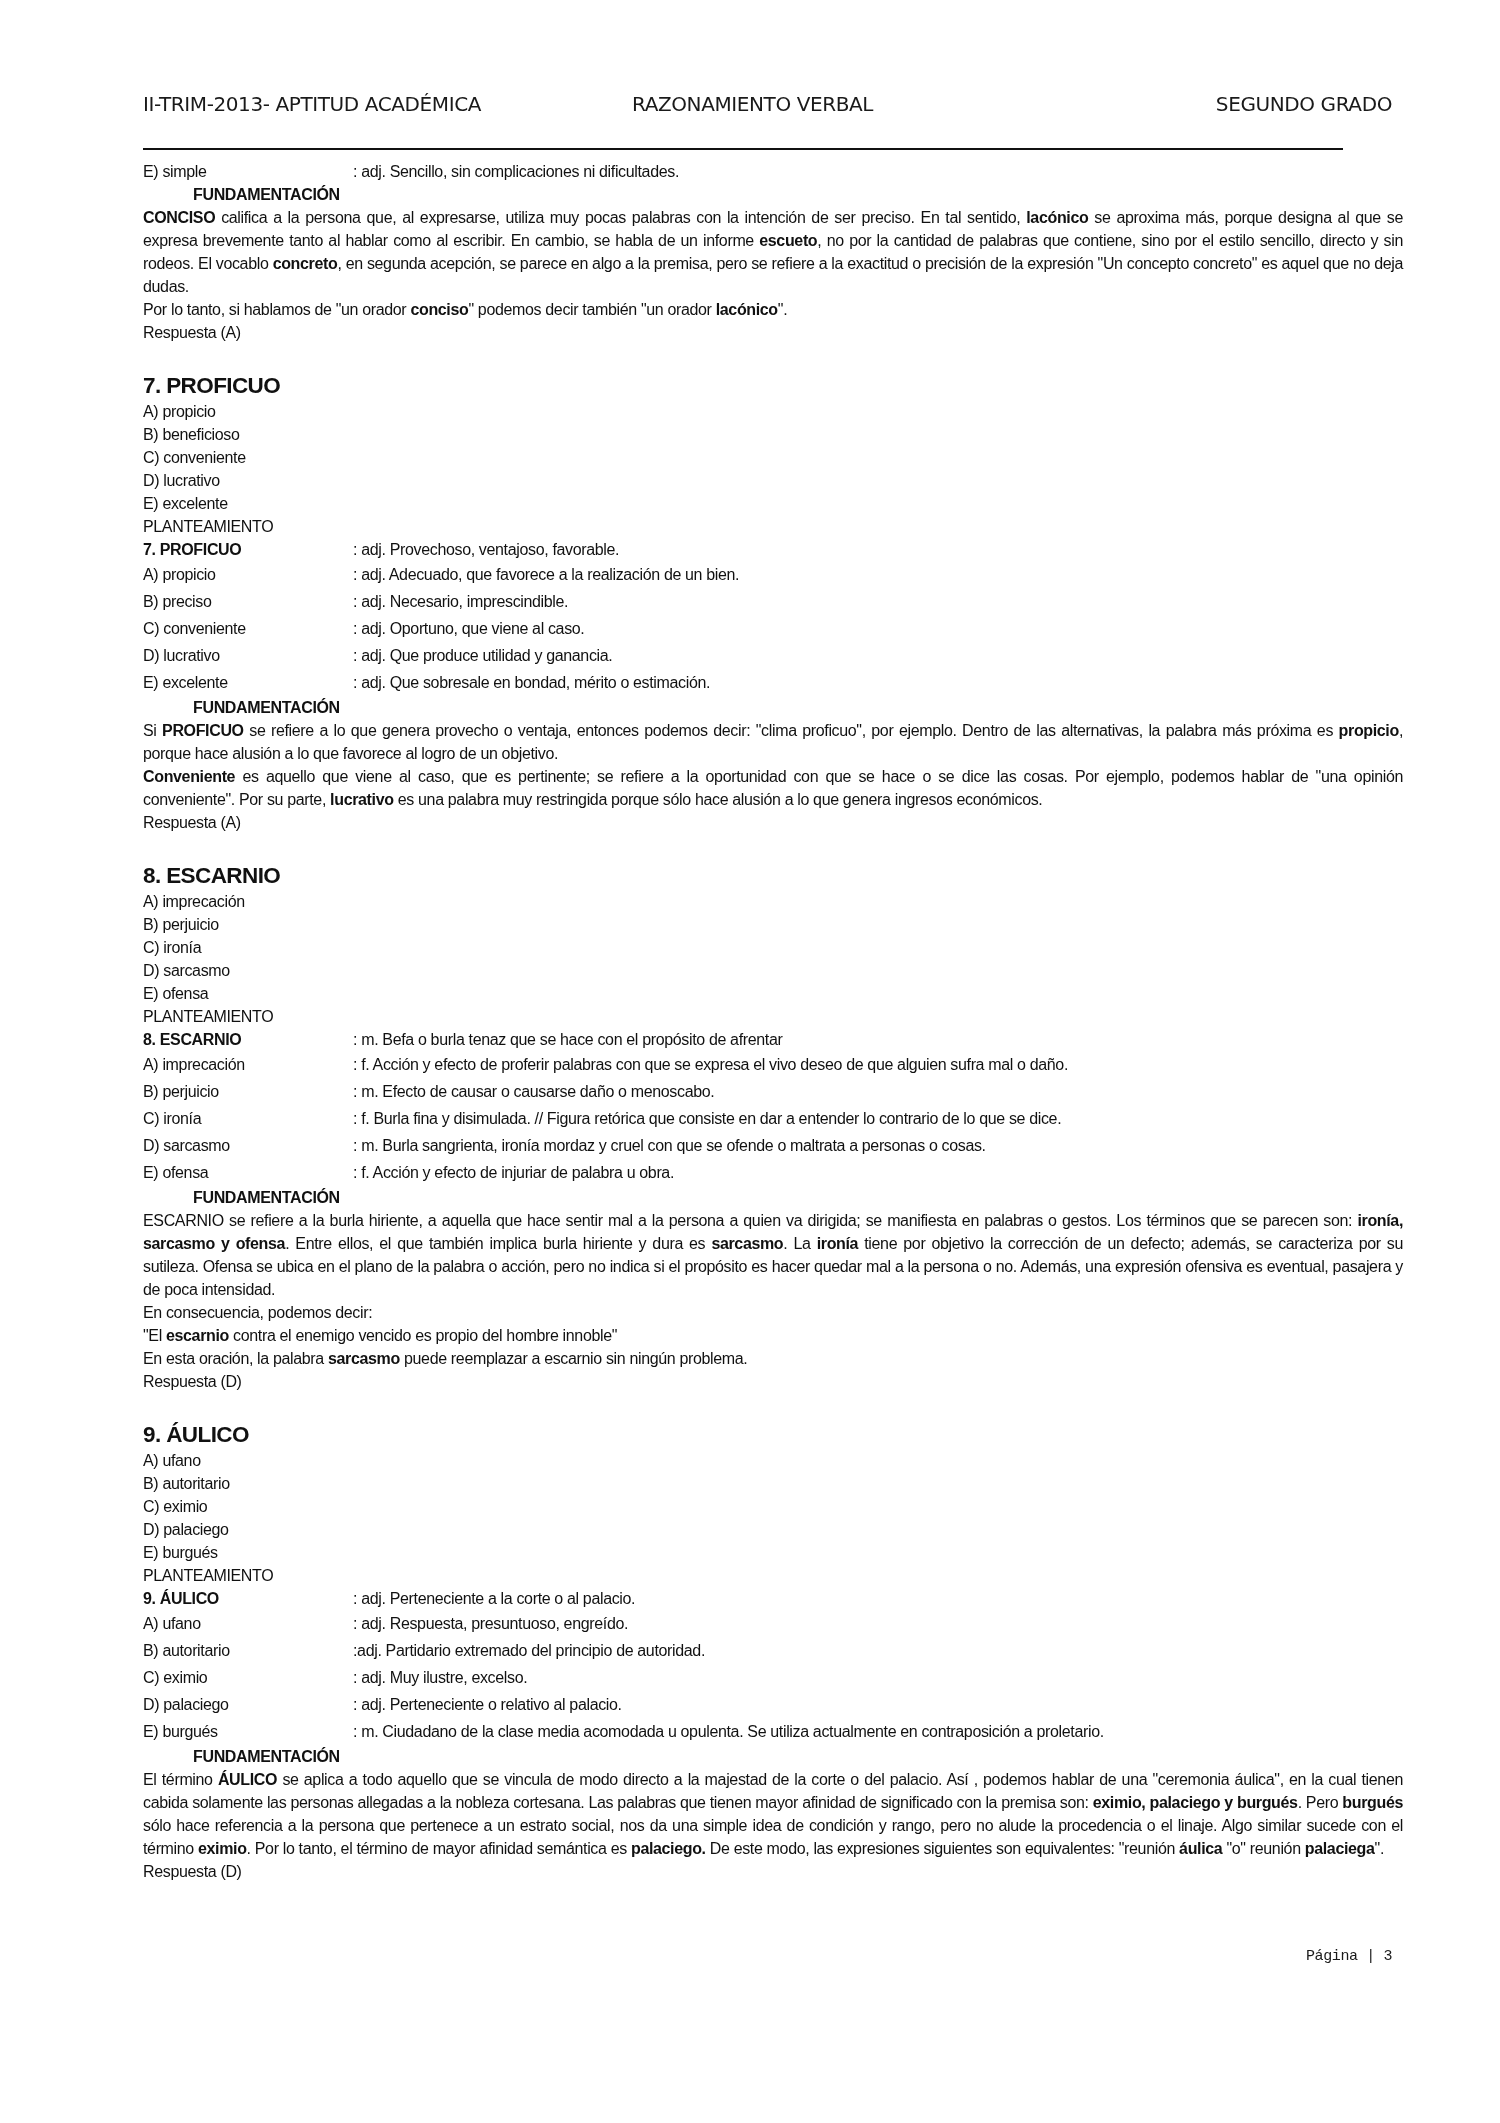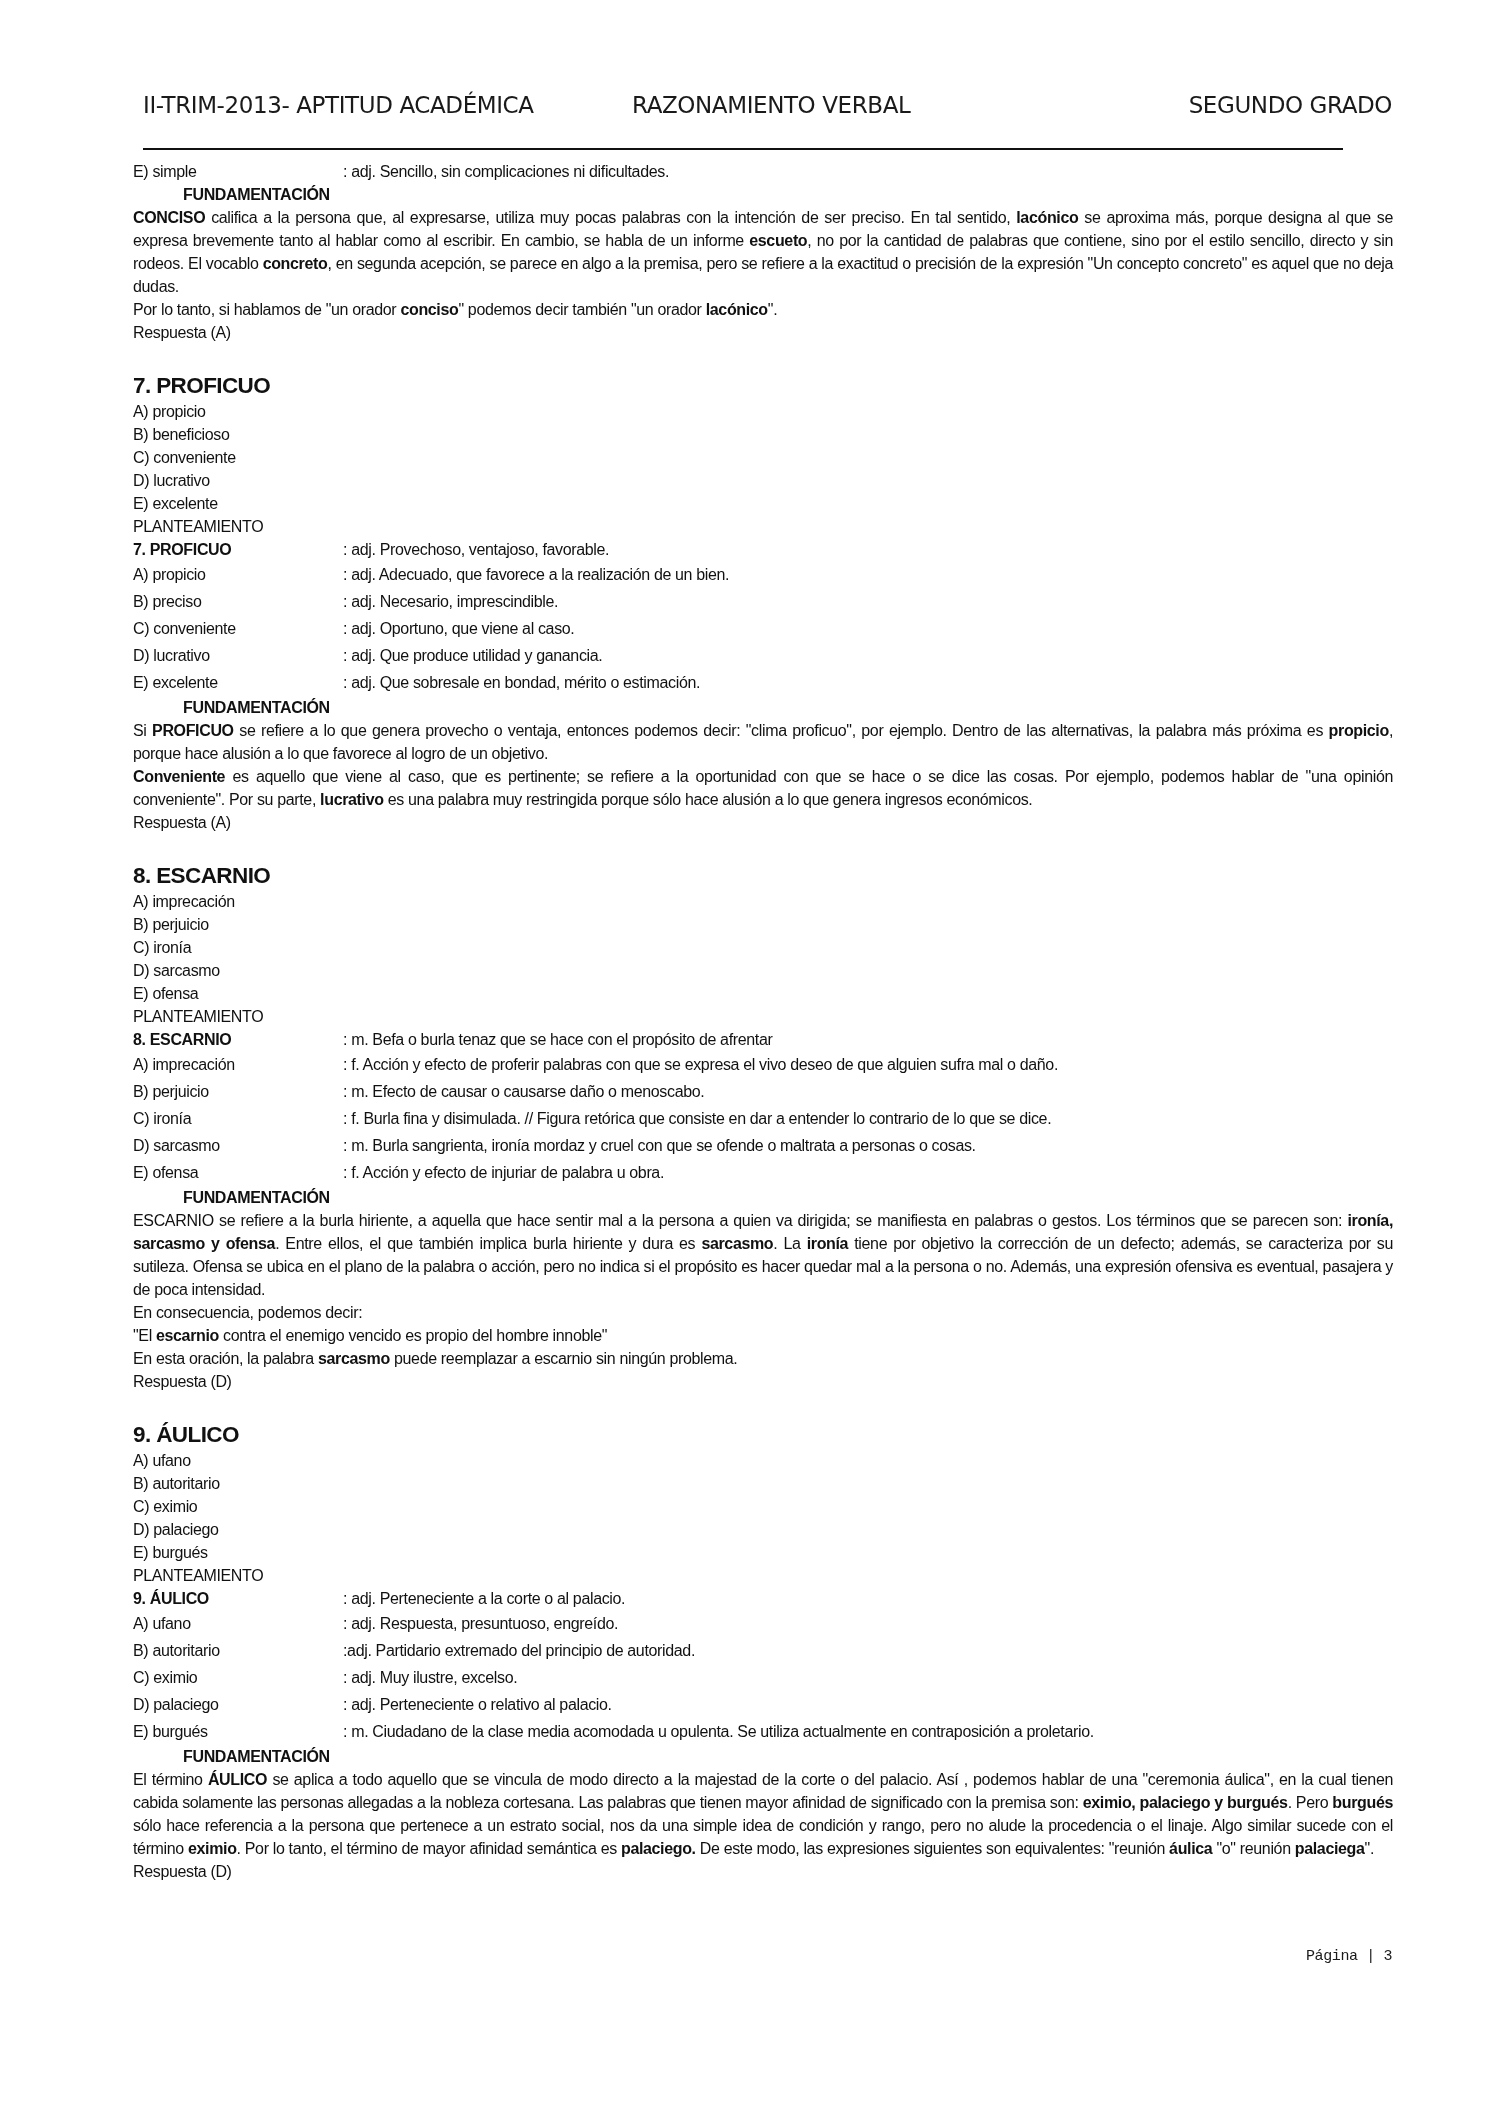--- a/index.html
+++ b/index.html
@@ -1,23 +1,23 @@
 <!DOCTYPE html>
 <html><head>
 <meta charset="utf-8">
 <style>
   html, body { margin: 0; padding: 0; background: #ffffff; }
   body { width: 1500px; height: 2123px; position: relative; overflow: hidden; color: #111; }
   .page { position: absolute; left: 0; top: 0; width: 1500px; height: 2123px; }
-  .hdr { position: absolute; top: 92px; font-family: "DejaVu Sans", sans-serif; font-size: 23px; color: #1a1a1a; letter-spacing: -0.4px; }
+  .hdr { position: absolute; top: 92px; font-family: "DejaVu Sans", sans-serif; font-size: 20px; color: #1a1a1a; letter-spacing: -0.4px; }
   .hdr-left { left: 143px; }
   .hdr-mid { left: 632px; }
   .hdr-right { right: 108px; }
   .rule { position: absolute; left: 143px; top: 148px; width: 1200px; height: 0; border-top: 2px solid #111; }
-  .content { position: absolute; left: 133px; top: 160px; width: 1260px; font-family: "Liberation Sans", sans-serif; font-size: 16px; line-height: 23px; letter-spacing: -0.35px; }
+  .content { position: absolute; left: 143px; top: 160px; width: 1260px; font-family: "Liberation Sans", sans-serif; font-size: 16px; line-height: 23px; letter-spacing: -0.35px; }
   .line { white-space: nowrap; }
   .b { font-weight: bold; }
   .heading { font-weight: bold; font-size: 22.5px; line-height: 28px; margin-top: 28px; letter-spacing: -0.6px; }
   .label-bold { font-weight: normal; }
   .fund-label { font-weight: bold; padding-left: 4px; margin-left: 46px; }
   .para { text-align: justify; text-align-last: left; }
   .def-row { display: flex; height: 27px; line-height: 27px; }
   .def-row .term { width: 210px; flex: none; }
   .def-row .def { flex: none; }
   .def-row.first { height: 23px; line-height: 23px; }

